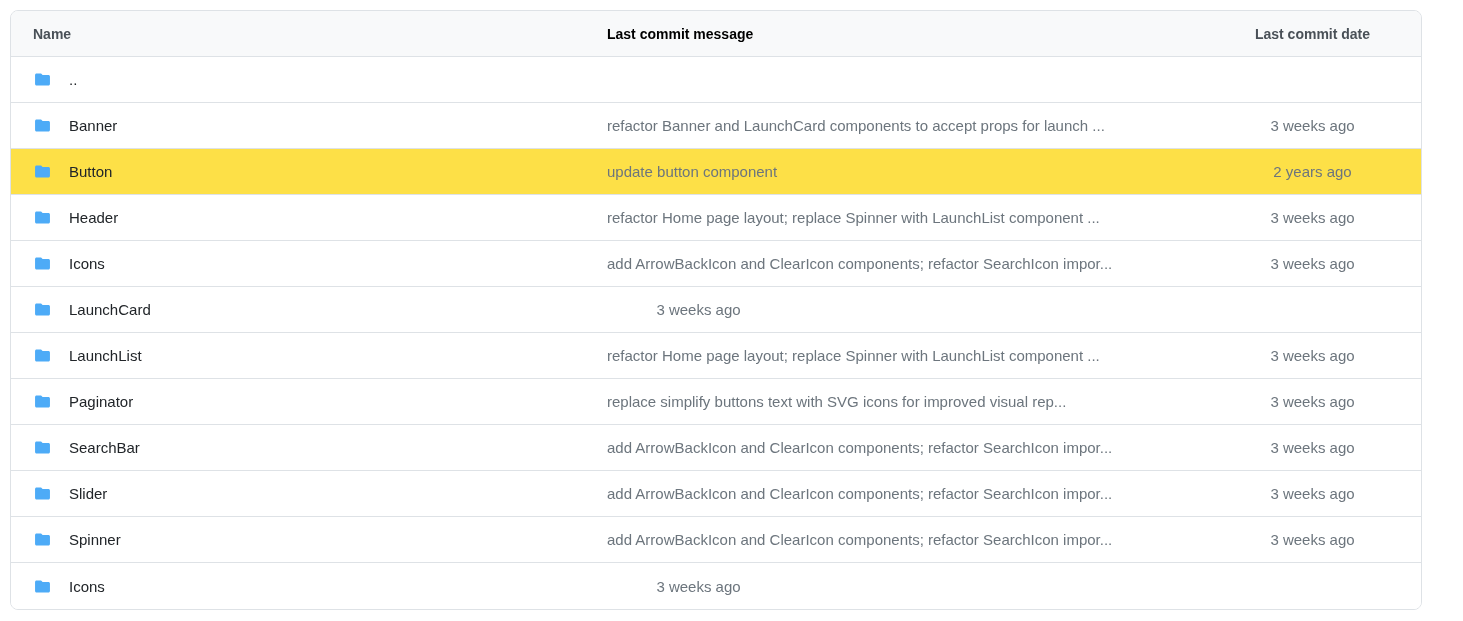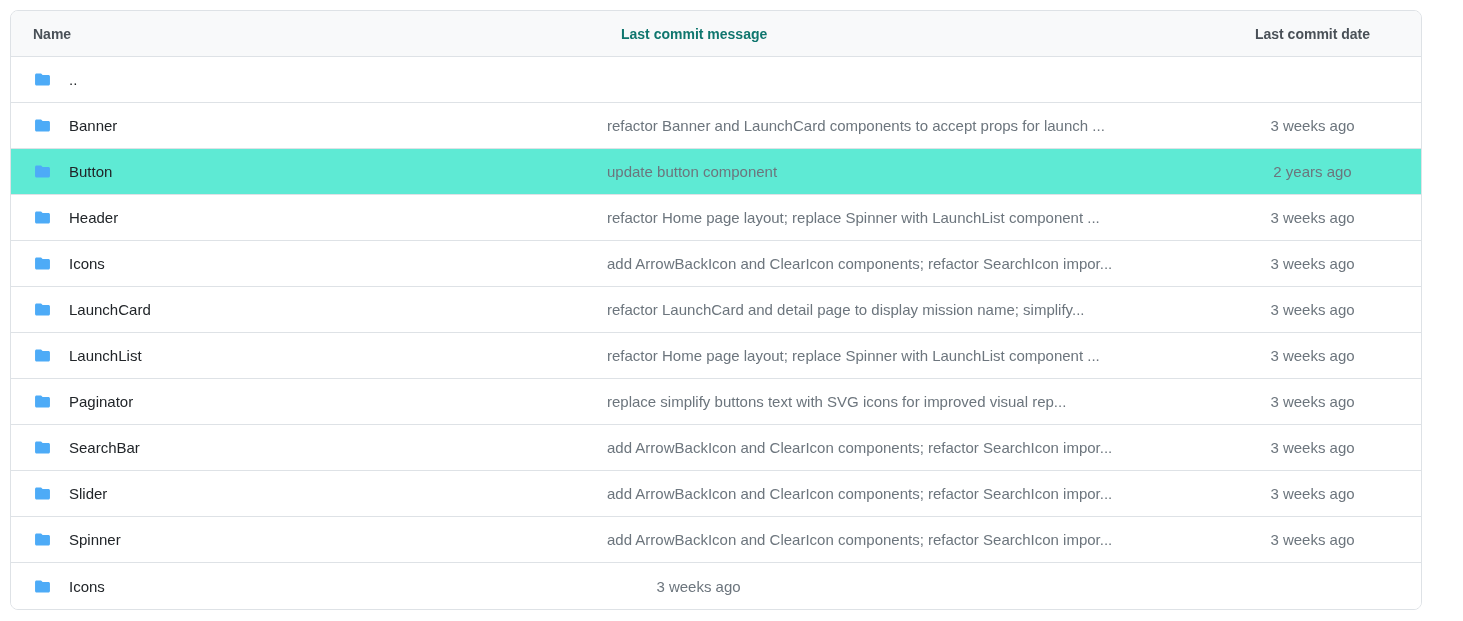--- a/index.html
+++ b/index.html
@@ -33,21 +33,21 @@
   .row {
     display: flex;
     align-items: center;
     height: 46px;
     background: #ffffff;
     border-bottom: 1px solid #dee2e6;
     font-size: 15px;
     cursor: pointer;
   }
   .row:last-child { border-bottom: none; }
-  .row.highlighted { background: #5eead4; }
+  .row.highlighted { background: #fde047; }
   .col-name {
     flex: 0 0 596px;
     display: flex;
     align-items: center;
     padding-left: 22px;
     overflow: hidden;
     white-space: nowrap;
   }
   .col-message {
     flex: 1 1 auto;
@@ -57,21 +57,21 @@
     text-overflow: ellipsis;
   }
   .col-date {
     flex: 0 0 200px;
     text-align: center;
     padding-right: 17px;
     color: #6c757d;
     white-space: nowrap;
   }
   .thead .col-name { color: #495057; }
-  .thead .col-message { color: #0f766e; overflow: visible; margin-left: 14px; }
+  .thead .col-message { color: #000000; overflow: visible; }
   .thead .col-date { color: #495057; }
   .folder-icon {
     width: 19px;
     height: 19px;
     margin-right: 17px;
     flex: 0 0 auto;
     display: inline-flex;
   }
   .name-label {
     color: #212529;
@@ -155,21 +155,20 @@
 
   <div class="row">
     <div class="col-name">
       <span class="folder-icon">
         <svg viewBox="0 0 24 24" width="19" height="19" fill="#4dabf7" aria-hidden="true">
           <path d="M10.2 4.5H4.5c-1.05 0-1.9.85-1.9 1.9v11.2c0 1.05.85 1.9 1.9 1.9h15c1.05 0 1.9-.85 1.9-1.9V8.3c0-1.05-.85-1.9-1.9-1.9h-7.4l-1.9-1.9z"></path>
         </svg>
       </span>
       <span class="name-label">LaunchCard</span>
     </div>
-    <div class="col-message">refactor LaunchCard and detail page to display mission name; simplify...</div>
     <div class="col-date">3 weeks ago</div>
   </div>
 
   <div class="row">
     <div class="col-name">
       <span class="folder-icon">
         <svg viewBox="0 0 24 24" width="19" height="19" fill="#4dabf7" aria-hidden="true">
           <path d="M10.2 4.5H4.5c-1.05 0-1.9.85-1.9 1.9v11.2c0 1.05.85 1.9 1.9 1.9h15c1.05 0 1.9-.85 1.9-1.9V8.3c0-1.05-.85-1.9-1.9-1.9h-7.4l-1.9-1.9z"></path>
         </svg>
       </span>

